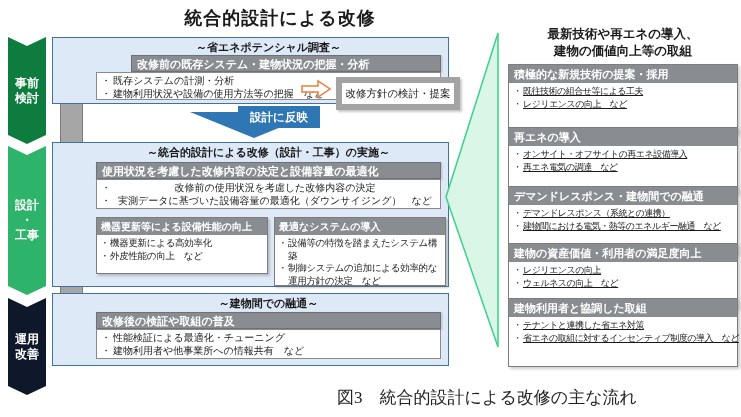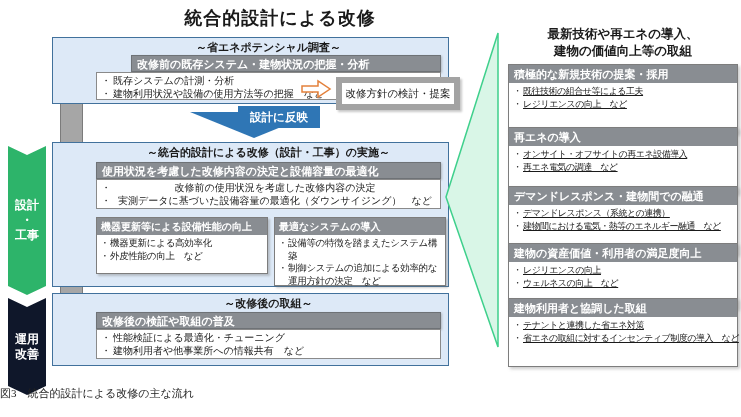--- a/index.html
+++ b/index.html
@@ -53,31 +53,35 @@
   .right-title{left:505px;top:26px;width:236px;text-align:center;font-weight:bold;font-size:12.5px;
              line-height:17px;white-space:pre-line;}
   .rbox{left:508px;width:230px;background:#fff;border:1px solid #7d7d7d;box-sizing:border-box;
         box-shadow:2px 2px 3px rgba(110,110,110,.35);}
   .rbox .rhead{background:#898d92;color:#fff;font-weight:bold;font-size:11px;line-height:18px;
         padding:0 5px;white-space:nowrap;overflow:hidden;}
   .rbox .rbody{padding:2px 2px 14px 3px;text-decoration:underline;}
   .rbox ul.bul li{font-size:9px;line-height:12.5px;letter-spacing:-0.5px;padding-left:11px;white-space:nowrap;}
   .rb1{top:64px;} .rb2{top:127px;} .rb3{top:186px;} .rb4{top:243px;} .rb5{top:298px;}
   
-  .caption{left:0;top:386px;width:637px;text-align:left;font-family:"Liberation Serif","DejaVu Serif",serif;
-           font-size:11px;color:#222;}
+  .caption{left:0;top:386px;width:637px;text-align:right;font-family:"Liberation Serif","DejaVu Serif",serif;
+           font-size:17px;color:#222;}
   svg{display:block;}
 </style>
 </head>
 <body>
 
 <div class="stage">
 
   <div class="abs main-title">統合的設計による改修</div>
 
+  <div class="abs chev chev1">
+    <span>事前
+検討</span>
+  </div>
   <div class="abs chev chev2">
     <span>設計
 ・
 工事</span>
   </div>
   <div class="abs chev chev3">
     <span>運用
 改善</span>
   </div>
 
@@ -128,21 +132,21 @@
       <div class="sbody" style="height:46px;">
         <ul class="bul">
           <li>設備等の特徴を踏まえたシステム構築</li>
           <li>制御システムの追加による効率的な運用方針の決定　など</li>
         </ul>
       </div>
     </div>
   </div>
 
   <div class="abs panel panel3">
-    <div class="ptitle">～改修後の取組～</div>
+    <div class="ptitle">～建物間での融通～</div>
     <div class="ghead" style="left:43px;right:7px;top:18px;height:17px;">改修後の検証や取組の普及</div>
     <div class="wbody" style="left:43px;right:7px;top:35px;height:30px;">
       <ul class="bul">
         <li>性能検証による最適化・チューニング</li>
         <li>建物利用者や他事業所への情報共有　など</li>
       </ul>
     </div>
   </div>
 
   <div class="abs" style="left:444px;top:31px;">

